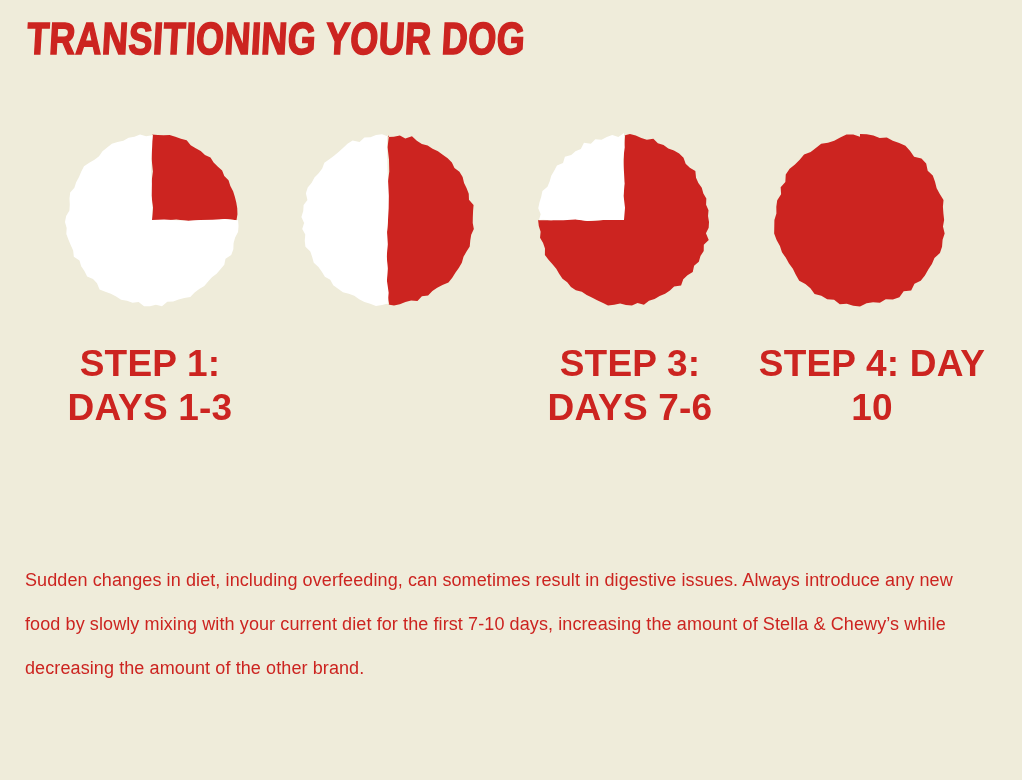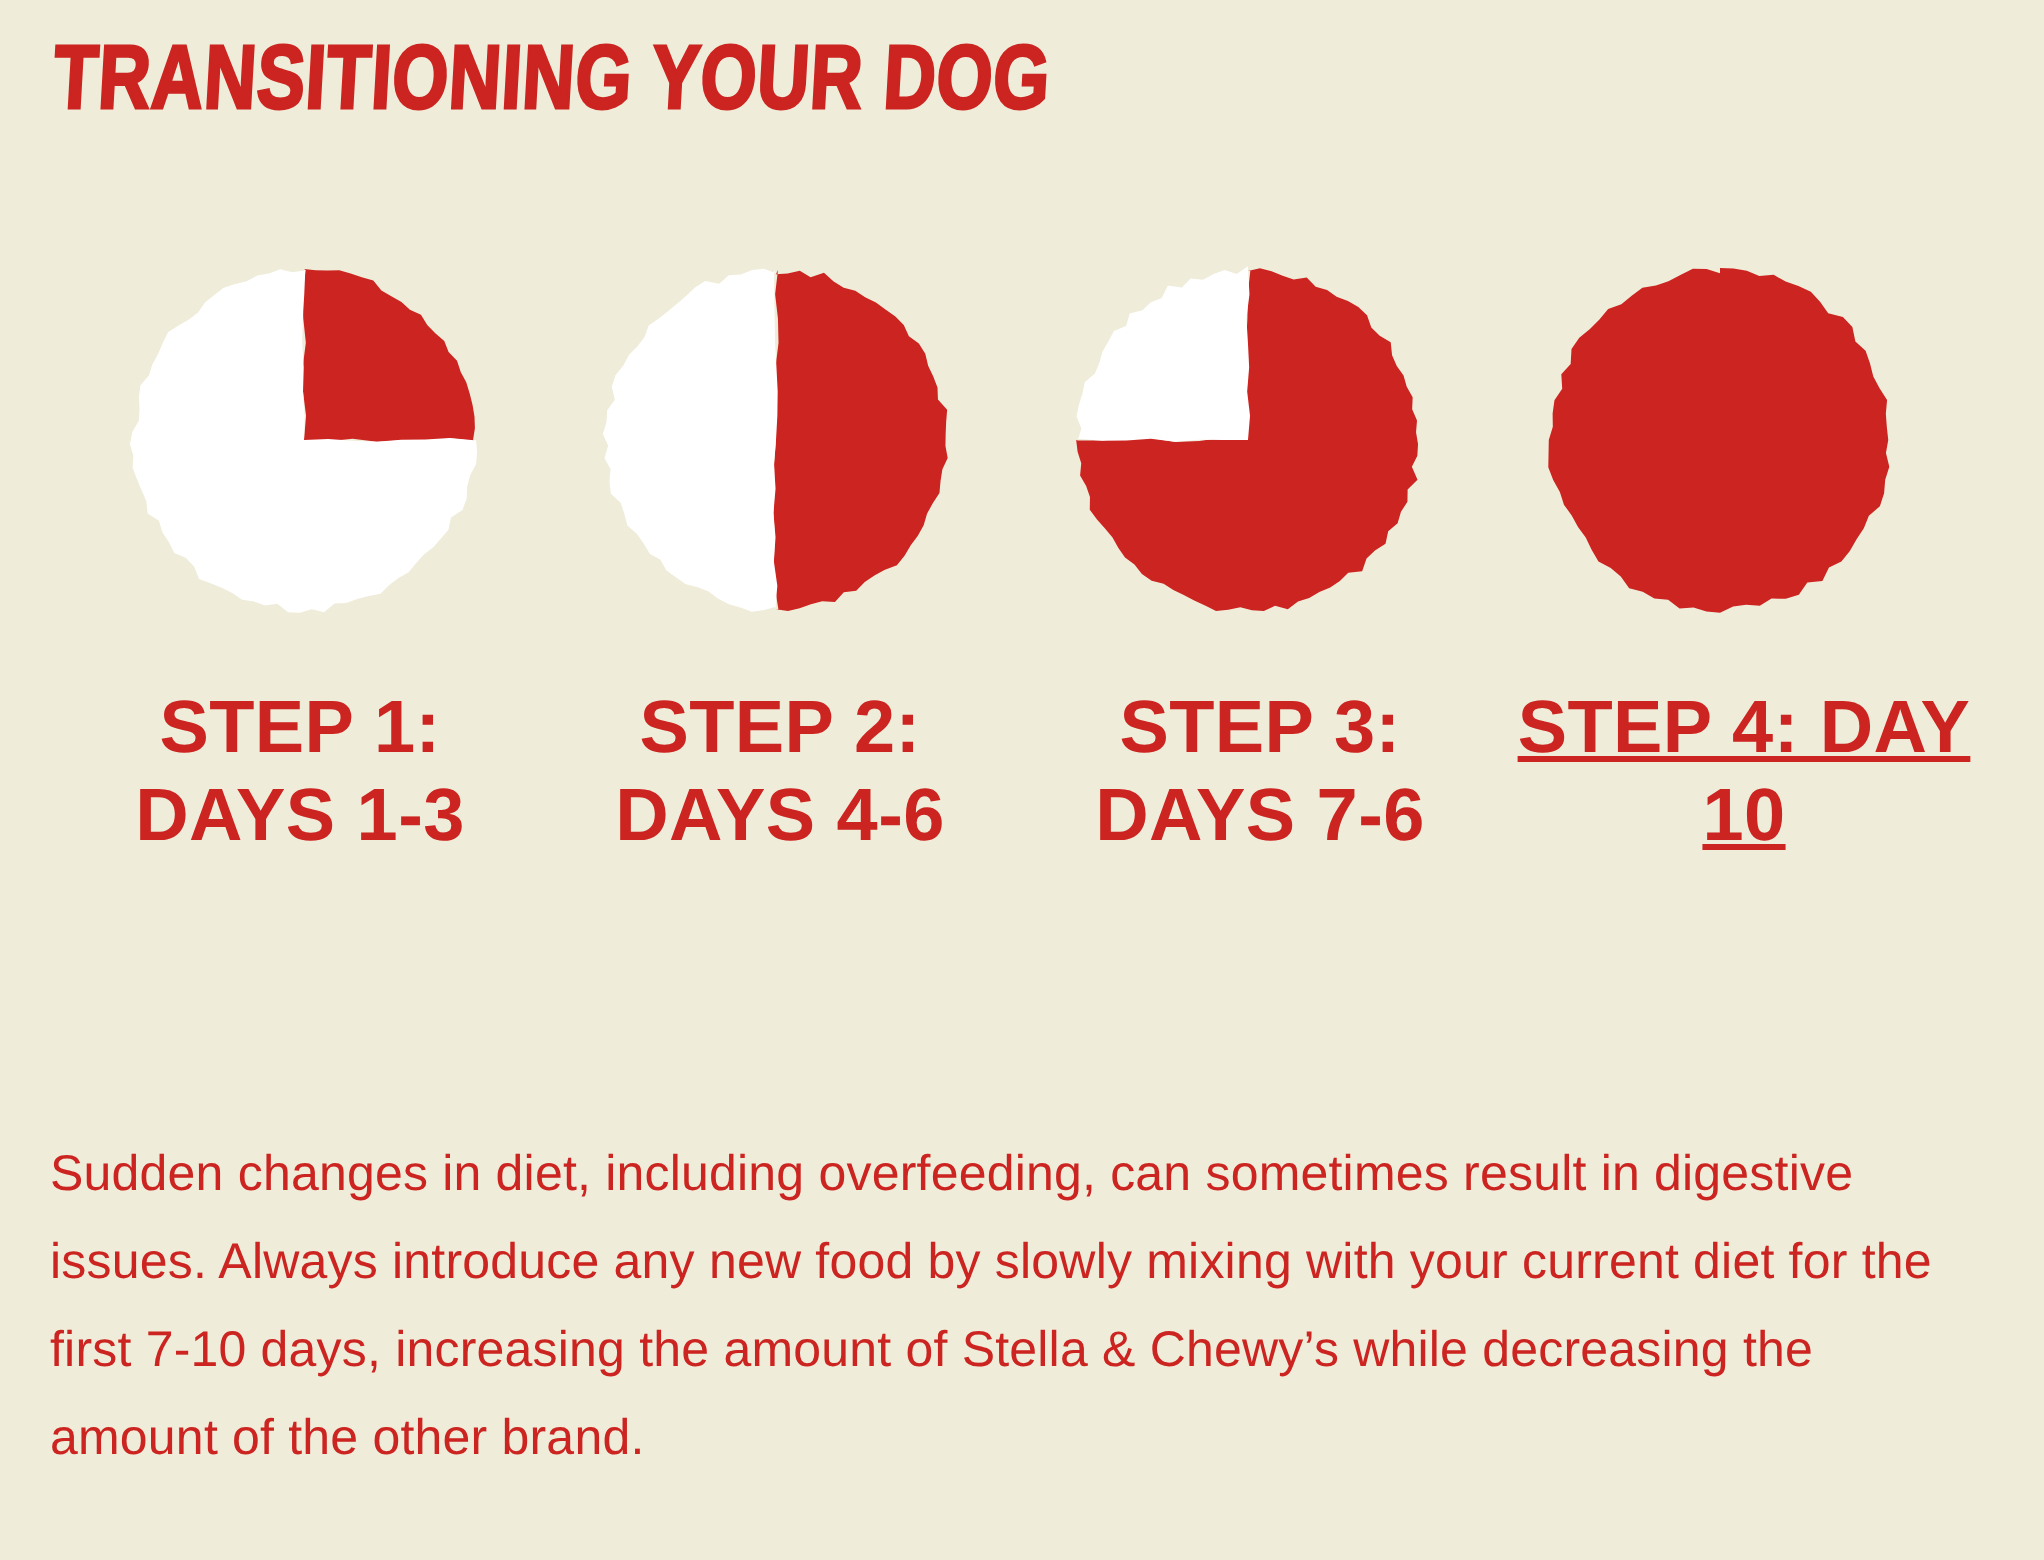--- a/index.html
+++ b/index.html
@@ -81,32 +81,32 @@
     font-family: "Liberation Sans", sans-serif;
     font-weight: 700;
     font-size: 37px;
     line-height: 44px;
     letter-spacing: 0.2px;
     word-break: break-word;
   }
   .step-label.s0 { left: 30px;  }
   .step-label.s1 { left: 270px; }
   .step-label.s2 { left: 510px; }
-  .step-label.s3 { left: 752px; text-decoration: underline; }
+  .step-label.s3 { left: 752px; }
 
   
   .body-copy {
     position: absolute;
     left: 25px;
     top: 540px;
     width: 955px;
     color: #CC2420;
     font-family: "Liberation Sans", sans-serif;
     font-weight: 400;
-    font-size: 25px;
+    font-size: 18px;
     line-height: 44px;
     letter-spacing: 0.1px;
   }
 </style>
 </head>
 <body>
 
 <div class="page">
 
   <div class="title">TRANSITIONING YOUR DOG</div>
@@ -132,20 +132,19 @@
     </div>
     <div class="pie-slot s3">
       <svg class="pie-svg" viewBox="0 0 180 180">
           <path d="M 90.00 3.95 L 96.75 4.22 L 103.40 5.38 L 109.67 8.05 L 116.83 7.43 L 122.81 10.79 L 129.23 13.01 L 135.43 15.86 L 140.13 21.01 L 144.09 26.67 L 151.46 28.54 L 156.18 33.48 L 157.70 40.81 L 162.79 45.39 L 165.01 51.78 L 166.65 58.25 L 169.78 64.08 L 173.53 69.95 L 172.92 76.87 L 173.41 83.44 L 174.13 90.00 L 172.97 96.53 L 174.66 103.41 L 172.60 109.83 L 172.05 116.66 L 169.94 123.11 L 164.44 127.93 L 161.91 134.07 L 158.29 139.61 L 154.92 145.45 L 150.69 150.69 L 144.49 153.80 L 141.19 160.45 L 133.66 161.25 L 129.41 167.34 L 122.90 169.42 L 115.75 169.24 L 109.90 172.87 L 103.04 172.32 L 96.56 173.29 L 90.00 176.43 L 83.25 175.80 L 76.73 173.75 L 69.78 174.23 L 64.06 169.84 L 57.18 169.23 L 51.35 165.85 L 44.58 164.12 L 40.39 158.28 L 35.37 153.97 L 29.23 150.77 L 25.81 144.82 L 22.87 138.77 L 19.00 133.51 L 15.85 127.78 L 11.97 122.32 L 9.93 116.02 L 6.59 110.03 L 4.14 103.60 L 4.28 96.75 L 4.40 90.00 L 6.41 83.42 L 6.31 76.74 L 7.23 70.13 L 11.10 64.36 L 10.66 57.14 L 15.33 51.95 L 15.75 44.50 L 19.63 38.87 L 24.97 34.46 L 29.71 29.71 L 34.07 24.52 L 40.68 22.12 L 45.84 17.93 L 51.20 13.86 L 57.98 12.70 L 64.22 10.66 L 70.20 7.53 L 76.45 4.42 L 83.27 4.52 L 90.00 6.64 Z" fill="#CC2420" stroke="none" shape-rendering="geometricPrecision"></path>
         </svg>
     </div>
   </div>
 
   <div class="steps">
     <div class="step-label s0">STEP 1: DAYS 1-3</div>
-    <div class="step-label s1">STEP 2: DAYS 4-6</div>
     <div class="step-label s2">STEP 3: DAYS 7-6</div>
     <div class="step-label s3">STEP 4: DAY 10</div>
   </div>
 
   <p class="body-copy">Sudden changes in diet, including overfeeding, can sometimes result in digestive issues. Always introduce any new food by slowly mixing with your current diet for the first 7-10 days, increasing the amount of Stella &amp; Chewy’s while decreasing the amount of the other brand.</p>
 
 </div>
 
 </body></html>

